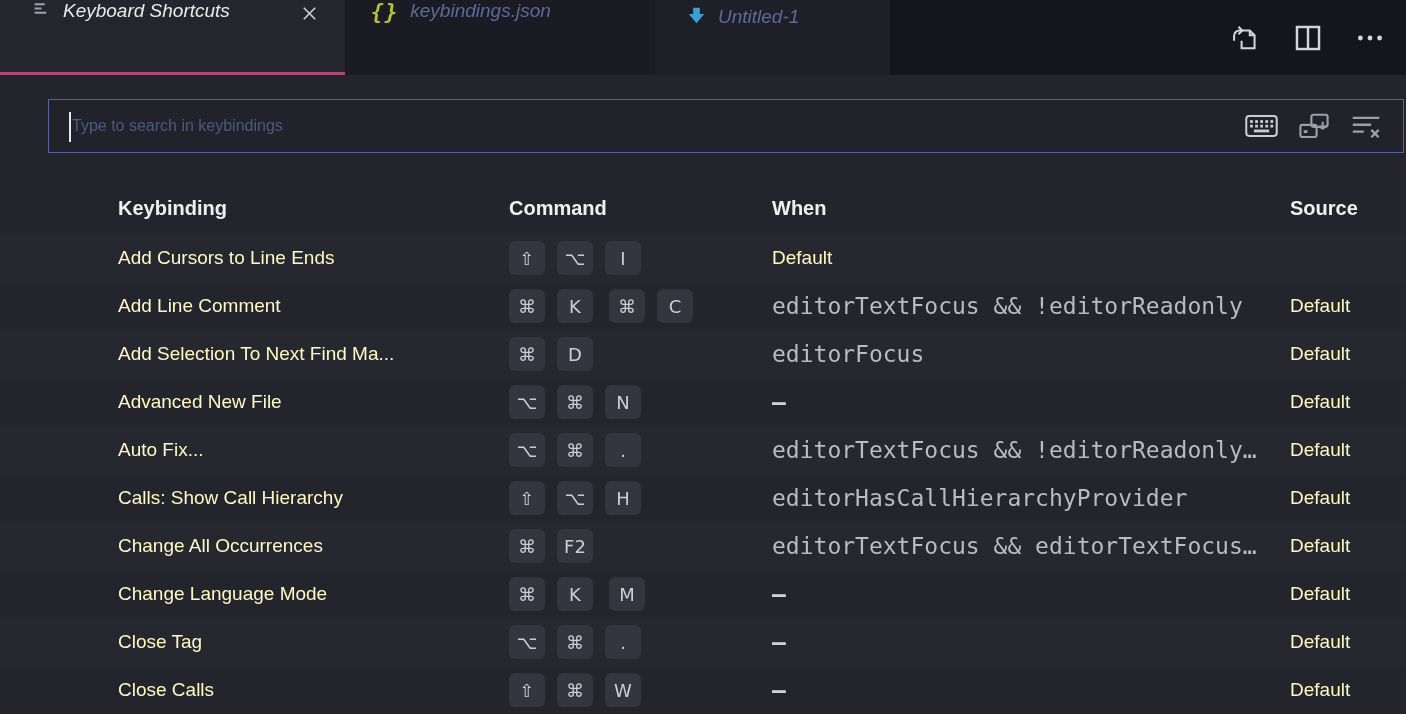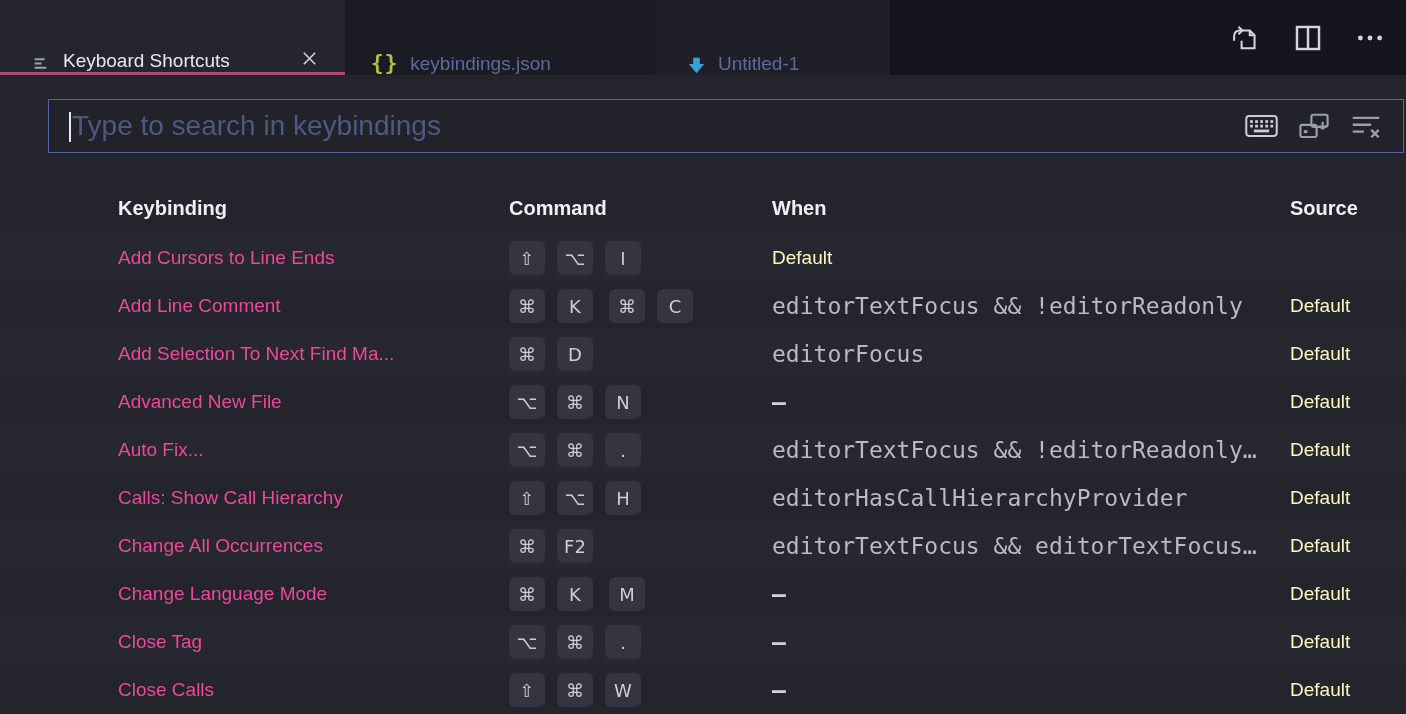--- a/index.html
+++ b/index.html
@@ -13,24 +13,25 @@
   }
 
   
   .tabbar {
     height:75px;
     background:#15151d;
     display:flex;
     align-items:stretch;
   }
   .tab {
-    display:flex; align-items:flex-end;
+    display:flex; align-items:flex-start;
     font-size:19px;
     cursor:pointer;
     position:relative;
+    font-style:italic;
   }
   .tab-kbshortcuts {
     width:345px; padding:0 22px 0 32px;
     background:#25252e;
     color:#e9e9ec;
     border-bottom:3px solid #a94b79;
   }
   .tab-kbjson {
     width:310px; padding:0 20px 0 26px;
     background:#1b1b23;
@@ -72,41 +73,41 @@
   }
   .caret {
     position:absolute; left:20px; top:12px;
     width:2px; height:30px; background:#e8e8e8;
   }
   .search-input {
     flex:1; height:100%;
     background:transparent; border:none; outline:none;
     padding-left:23px;
     font-family:"Liberation Sans", sans-serif;
-    font-size:28px; color:#fde047;
+    font-size:16px; color:#fde047;
   }
   .search-input::placeholder { color:#4c5a80; opacity:1; }
   .search-icons { display:flex; align-items:center; gap:21px; padding-right:22px; }
   .search-icons .sicon { display:inline-flex; cursor:pointer; color:#9aa0aa; }
   .search-icons .sicon.bright { color:#c9ccd3; }
 
   
   .table { margin-top:29px; }
   .thead, .row {
     display:grid;
     grid-template-columns:118px 391px 263px 518px 1fr;
     align-items:center;
     height:48px;
   }
   .thead { height:52px; }
   .thead > div { font-weight:bold; font-size:20px; color:#f0f0f2; }
   .col-indent { height:100%; }
   .row:nth-child(odd) { background:#27272f; }
   .cell-command {
-    font-size:19px; color:#ec4899;
+    font-size:19px; color:#fef9c3;
     white-space:nowrap; overflow:hidden;
   }
   .cell-keys { display:flex; align-items:center; }
   .chord { display:inline-flex; gap:12px; margin-right:16px; }
   .key {
     display:inline-flex; align-items:center; justify-content:center;
     min-width:36px; height:34px; padding:0 7px;
     background:#35353f; border-radius:6px;
     font-family:"DejaVu Sans", sans-serif;
     font-size:18px; color:#cbced5;

